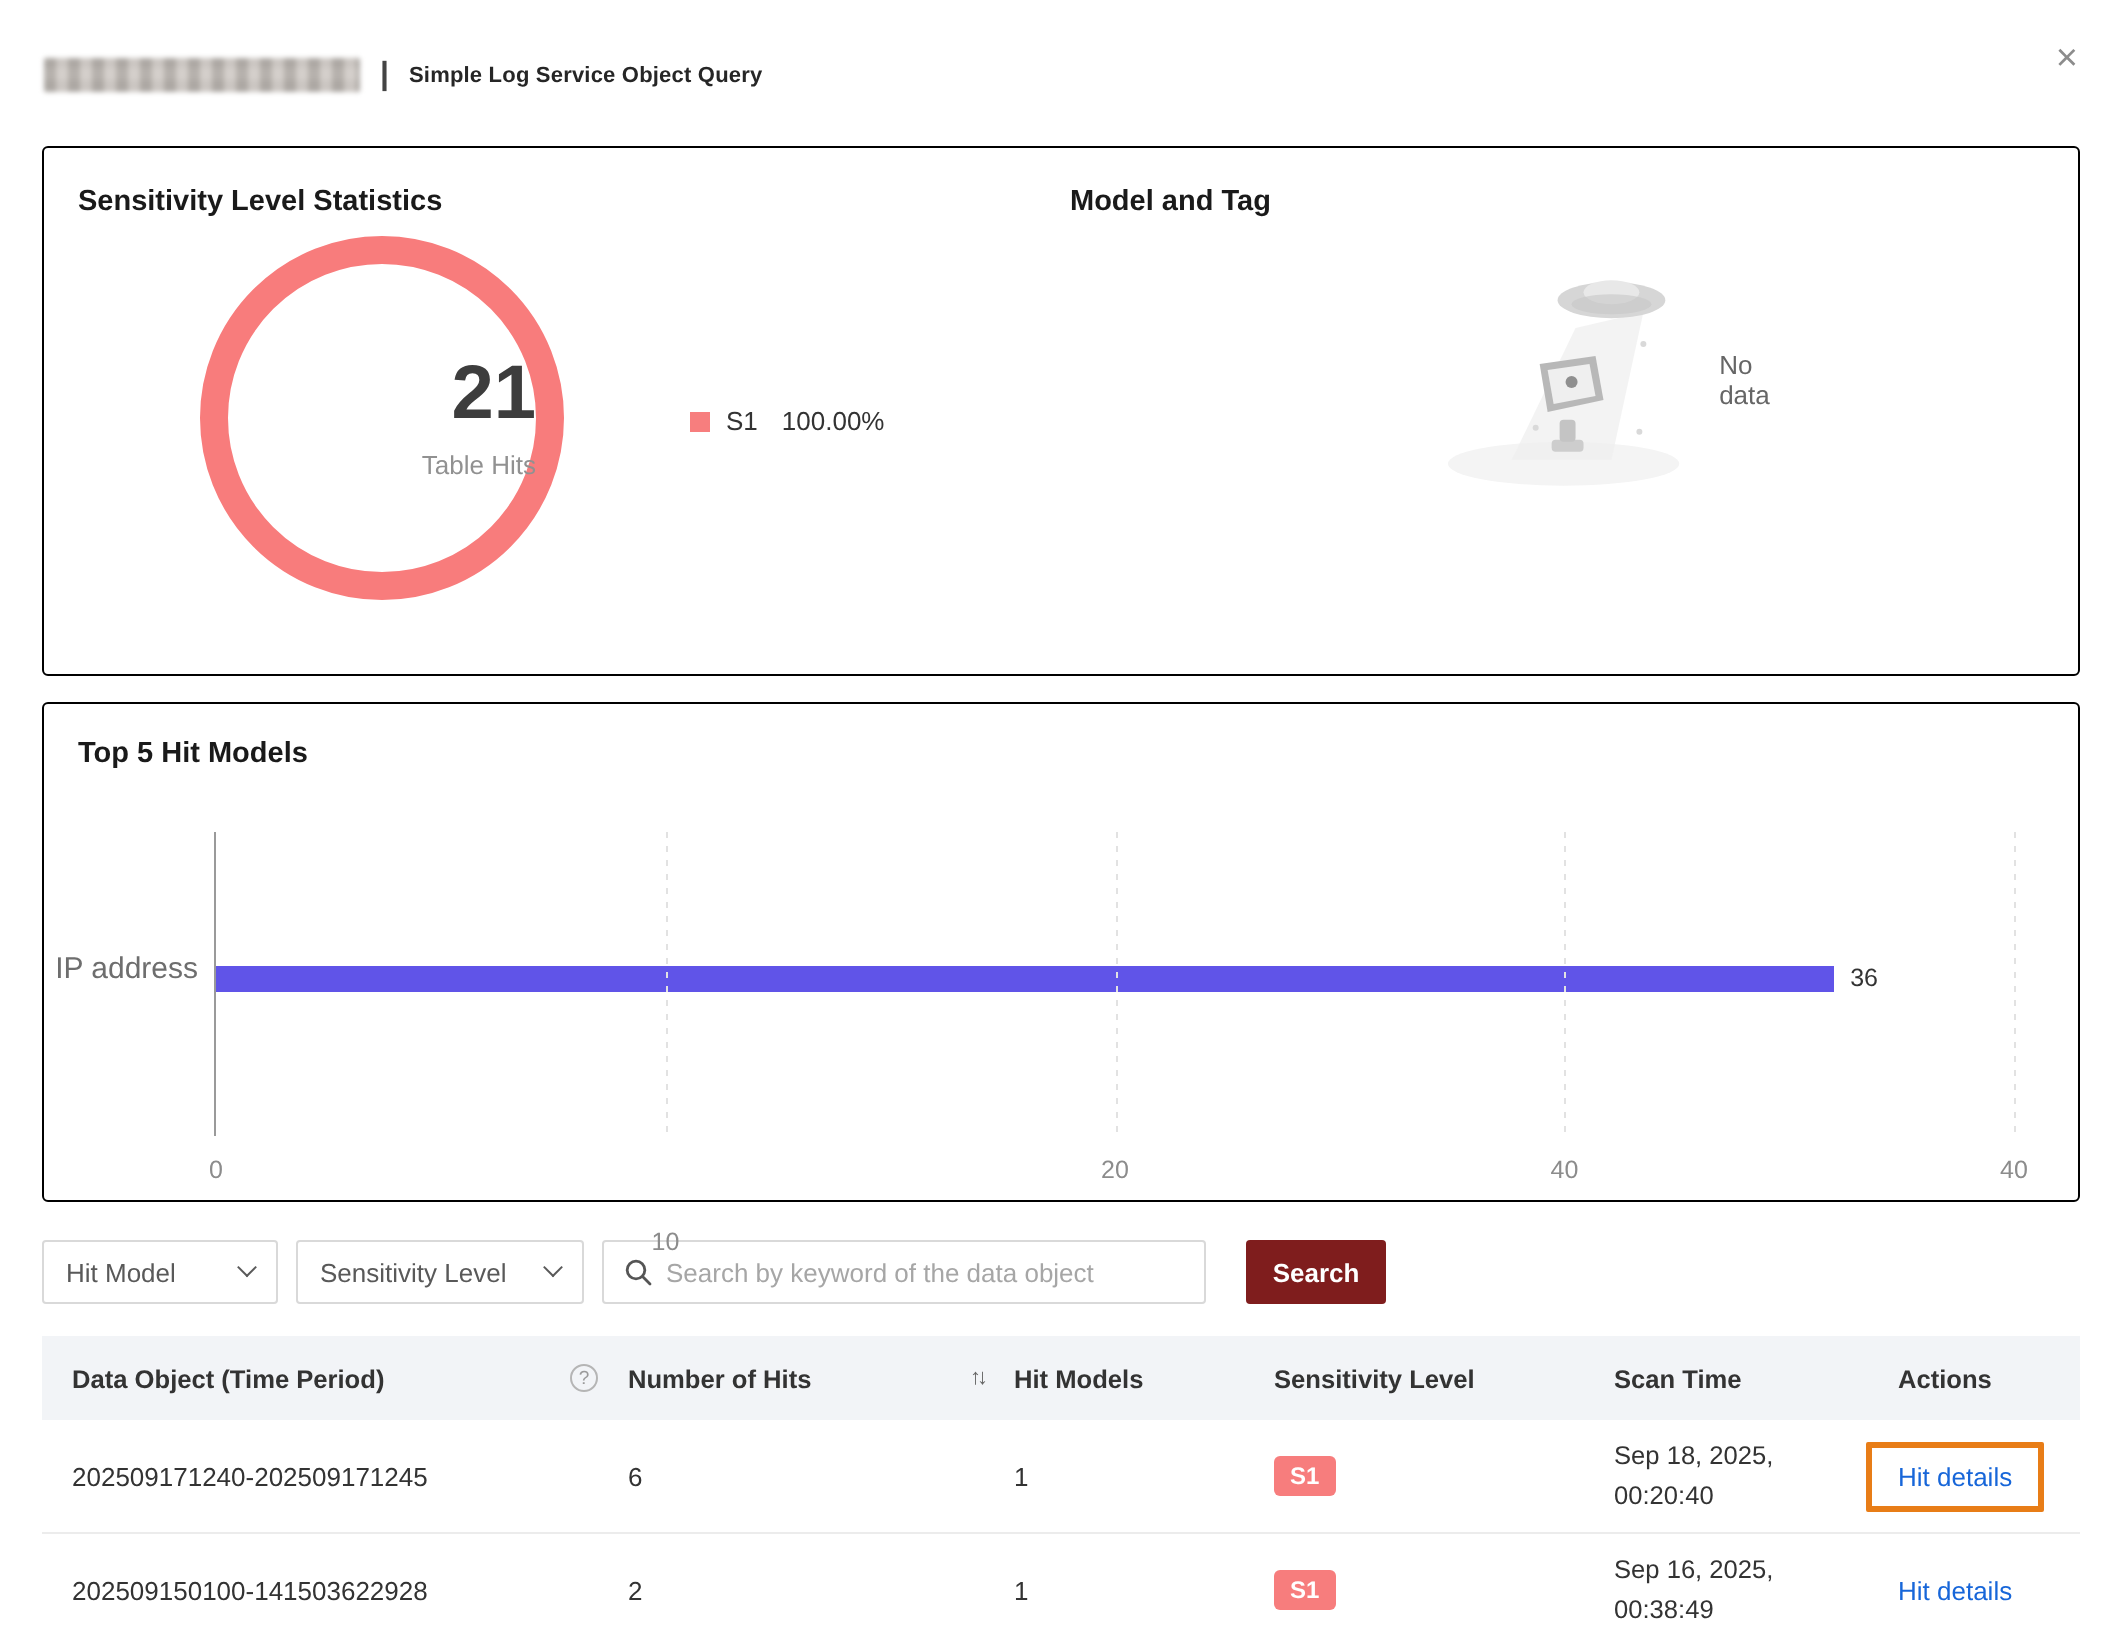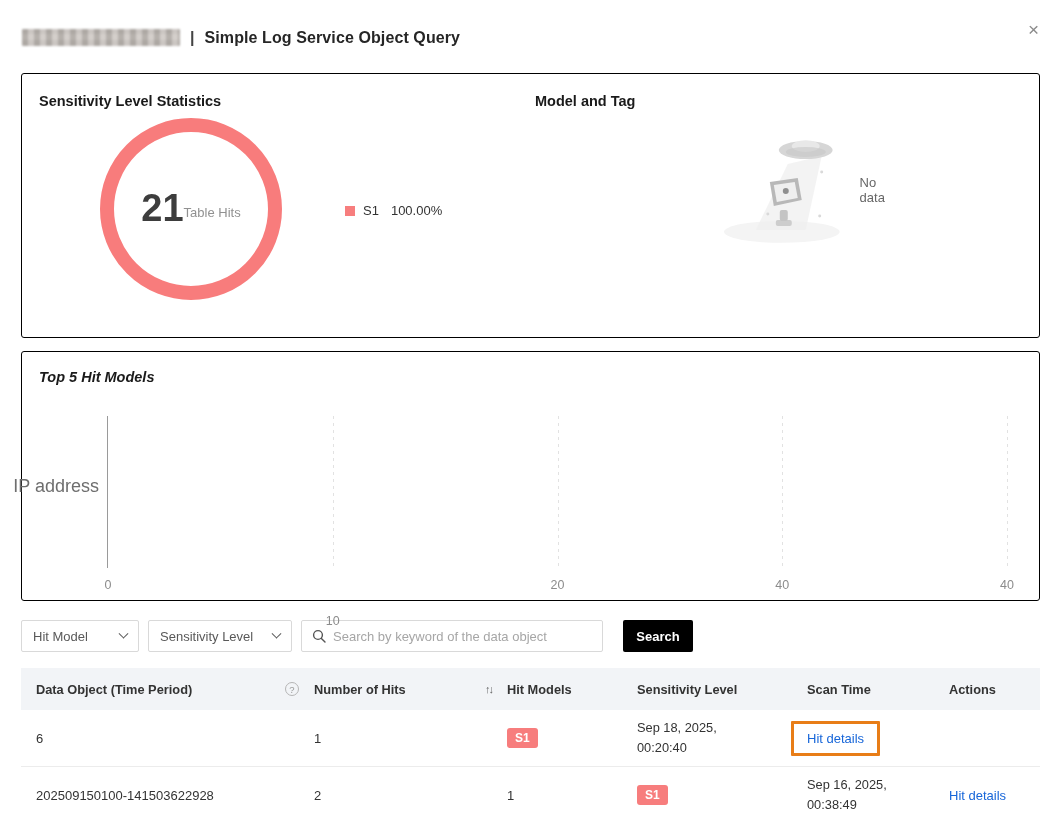--- a/index.html
+++ b/index.html
@@ -11,49 +11,49 @@
   
   .hdr { height:55px; padding:20px 22px 0; position:relative; display:flex; align-items:center; gap:10px; }
   .redacted {
     width:158px; height:17px; border-radius:1px;
     background:
       repeating-linear-gradient(90deg, rgba(150,145,140,.55) 0 6px, rgba(205,200,196,.55) 6px 12px),
       repeating-linear-gradient(0deg, #c9c4c0 0 6px, #ddd8d4 6px 12px);
     filter: blur(1.2px);
   }
   .hdr-divider { font-weight:700; color:#444; font-size:16px; }
-  .hdr-title { font-weight:700; font-size:16px; color:#262626; letter-spacing:.1px; }
+  .hdr-title { font-weight:700; font-size:11px; color:#262626; letter-spacing:.1px; }
   .close-btn { position:absolute; right:22px; top:20px; font-size:19px; color:#8c8c8c; cursor:pointer; line-height:1; }
   
   .card { margin:0 21px; border:1px solid #000000; border-radius:3px; background:#fff; position:relative; }
   .card-title { font-weight:700; font-size:14.5px; color:#1a1a1a; }
   #stats-card { margin-top:18px; height:265px; }
   #chart-card { margin-top:13px; height:250px; }
   
   .sens-title { position:absolute; left:17px; top:19px; }
   .donut-wrap { position:absolute; left:78px; top:44px; width:182px; height:182px; }
   .donut-ring {
     width:182px; height:182px; border-radius:50%; border:14px solid #f87c7c;
-    display:flex; flex-direction:row; align-items:center; justify-content:center;
+    display:flex; flex-direction:column; align-items:flex-end; justify-content:center;
   }
   .donut-value { font-size:38px; font-weight:700; color:#3d3d3d; line-height:1.05; }
   .donut-label { font-size:13px; color:#919191; margin-top:7px; }
   .legend { position:absolute; left:323px; top:129px; display:flex; align-items:center; gap:8px; font-size:13px; color:#333; }
   .legend-swatch { width:10px; height:10px; background:#f77e7e; display:inline-block; }
   .legend-pct { margin-left:4px; }
   
   .mt-title { position:absolute; left:513px; top:19px; }
   .empty-state { position:absolute; left:688px; top:52px; width:195px; display:flex; align-items:center; }
   .empty-text { font-size:13px; color:#666; margin-top:8px; }
   
-  .chart-title { position:absolute; left:17px; top:17px;font-style:italic; }
+  .chart-title { position:absolute; left:17px; top:17px; }
   .plot { position:absolute; left:85px; right:32px; top:64px; height:152px; border-left:1px solid #9a9a9a; }
   .cat-label {
     position:absolute; right:100%; margin-right:9px; top:60px;
-    font-size:18px; color:#6e6e6e; white-space:nowrap;
+    font-size:15px; color:#6e6e6e; white-space:nowrap;
   }
   .gridline {
     position:absolute; top:0; bottom:0; width:1px;
     background-image:repeating-linear-gradient(to bottom,#e2e2e2 0 3px,transparent 3px 7px);
   }
   .bar-row { position:absolute; left:0; right:0; top:66px; display:flex; align-items:center; }
   .bar { height:13px; background:#6054e8; }
   .bar-value { margin-left:8px; font-size:12.5px; color:#333; }
   .tick-label {
     position:absolute; top:calc(100% + 10px); transform:translateX(-50%);
@@ -146,20 +146,24 @@
     </svg>
     <div class="empty-text">No data</div>
   </div>
 </div>
 
 <div class="card" id="chart-card">
   <div class="card-title chart-title">Top 5 Hit Models</div>
 
   <div class="plot">
     <span class="cat-label">IP address</span>
+    <div class="bar-row">
+      <div class="bar" style="width: 90%; background: rgb(96, 84, 232);"></div>
+      <span class="bar-value">36</span>
+    </div>
   <div class="tick-label" style="left: 0%;">0</div>
       <div class="gridline" style="left: 25%;"></div>
       <div class="tick-label" style="left: 25%; margin-top: 36px;">10</div>
       <div class="gridline" style="left: 50%;"></div>
       <div class="tick-label" style="left: 50%;">20</div>
       <div class="gridline" style="left: 75%;"></div>
       <div class="tick-label" style="left: 75%;">40</div>
       <div class="gridline" style="left: 100%;"></div>
       <div class="tick-label" style="left: 100%;">40</div>
     </div>
@@ -174,21 +178,21 @@
     <span>Sensitivity Level</span>
     <span class="chev"></span>
   </div>
   <div class="searchbox">
     <svg width="14" height="14" viewBox="0 0 14 14">
       <circle cx="6" cy="6" r="4.4" fill="none" stroke="#555" stroke-width="1.4"></circle>
       <line x1="9.4" y1="9.4" x2="13" y2="13" stroke="#555" stroke-width="1.4" stroke-linecap="round"></line>
     </svg>
     <input type="text" placeholder="Search by keyword of the data object" style="">
   </div>
-  <button class="search-btn" style="background: #000000; margin-left: 20px;">Search</button>
+  <button class="search-btn" style="background: #7f1d1d; margin-left: 20px;">Search</button>
 </div>
 
 <div class="table">
   <div class="tr th-row" style="background: rgb(242, 244, 247);">
     <div class="cell th">
       <span>Data Object (Time Period)</span>
       <span class="help-icon">?</span>
     </div>
     <div class="cell th">
       <span>Number of Hits</span>
@@ -202,20 +206,21 @@
     </div>
     <div class="cell th">
       <span>Scan Time</span>
     </div>
     <div class="cell th">
       <span>Actions</span>
     </div>
   </div>
 
   <div class="tr data-row">
+    <div class="cell">202509171240-202509171245</div>
     <div class="cell">6</div>
     <div class="cell">1</div>
     <div class="cell">
       <span class="badge" style="background: rgb(247, 125, 125);">S1</span>
     </div>
     <div class="cell scan-time">
       <div>Sep 18, 2025,</div>
       <div>00:20:40</div>
     </div>
     <div class="cell">

